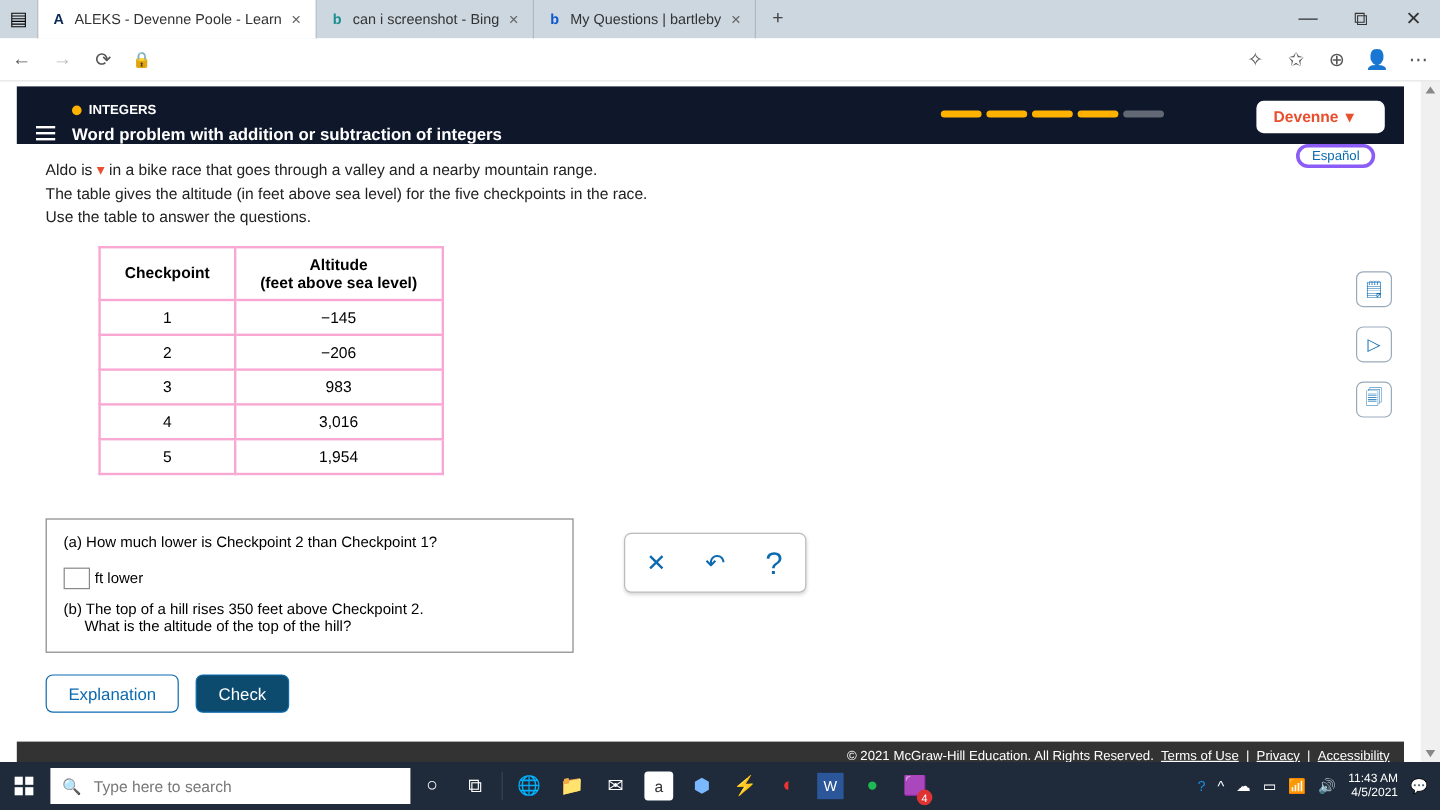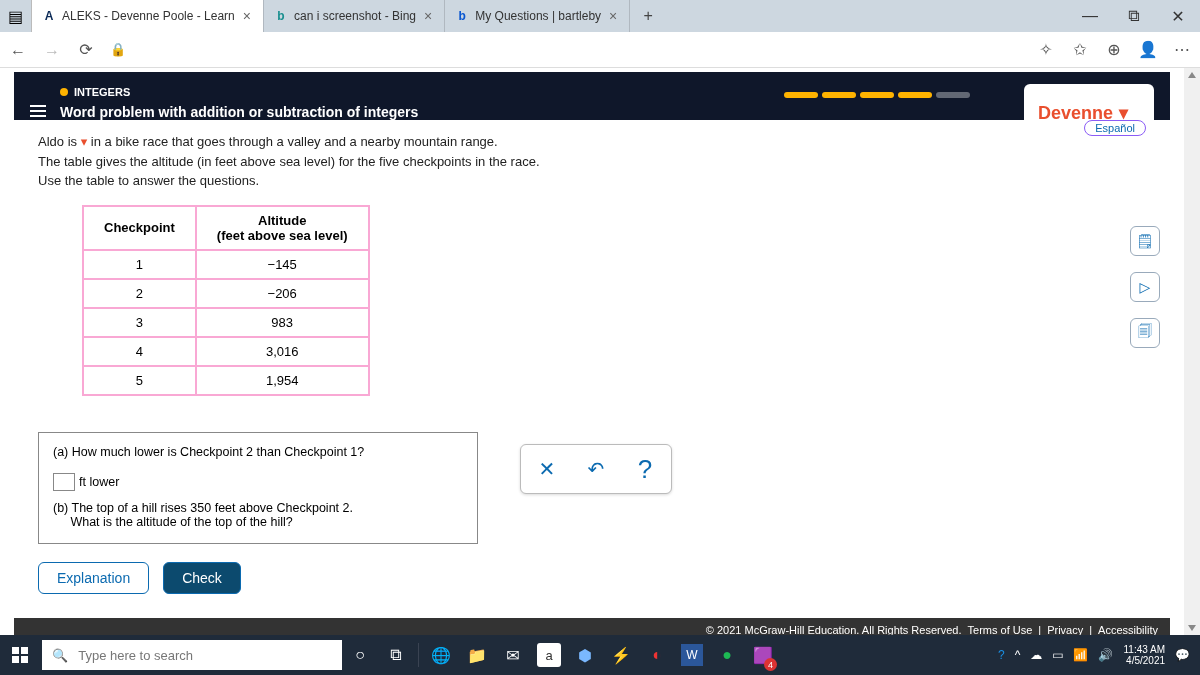--- a/index.html
+++ b/index.html
@@ -34,25 +34,25 @@
 .aleks-head { height:48px; background:#0f172a; display:flex; align-items:flex-end; padding:0 4px 0 16px; margin:4px 14px 0 14px; position:relative; }
 .hamb { margin-right:14px; color:#fff; cursor:pointer; }
 .hamb div { width:16px; height:2px; background:#fff; margin:3px 0; }
 .crumb { color:#fff; font-size:11px; font-weight:bold; display:flex; align-items:center; gap:6px; }
 .crumb .dot { width:8px; height:8px; border-radius:50%; background:#ffb300; }
 .subtitle { color:#fff; font-size:14px; font-weight:600; margin-top:4px; }
 .headcol { display:flex; flex-direction:column; gap:2px; }
 .progress { position:absolute; right:200px; top:20px; display:flex; gap:4px; }
 .progress span { width:34px; height:6px; background:#ffb300; border-radius:3px; display:block; }
 .progress span.empty { background:rgba(255,255,255,.35); }
-.userchip { position:absolute; right:16px; top:12px; background:#fff; color:#e94f2e; font-weight:bold; font-size:18px; padding:18px 26px 6px 14px; border-radius:6px; display:flex; align-items:center; gap:6px; cursor:pointer; }
+.userchip { position:absolute; right:16px; top:12px; background:#fff; color:#e94f2e; font-weight:bold; font-size:13px; padding:6px 26px 6px 14px; border-radius:6px; display:flex; align-items:center; gap:6px; cursor:pointer; }
 
 
 .panel { margin:0 14px; padding:12px 24px 10px 24px; position:relative; }
-.espanol { position:absolute; right:24px; top:0; font-size:11px; color:#0b6ab0; border:1px solid #8b5cf6; border-radius:12px; padding:1px 10px; cursor:pointer; }
+.espanol { position:absolute; right:24px; top:0; font-size:11px; color:#0b6ab0; border:3px solid #8b5cf6; border-radius:12px; padding:1px 10px; cursor:pointer; }
 .ptxt { font-size:13px; color:#222; line-height:1.5; }
 .name-sel { color:#e94f2e; font-size:13px; display:inline-flex; align-items:center; gap:2px; cursor:pointer; }
 
 table.alt { border-collapse:collapse; margin:14px 0 0 44px; }
 table.alt th, table.alt td { border:2px solid #f9a8d4; padding:6px 20px; font-size:13px; text-align:center; }
 table.alt th { font-weight:bold; }
 
 .qbox { border:1px solid #888; margin:36px 0 0 0; width:440px; padding:12px 14px 14px 14px; font-size:12.5px; position:relative; }
 .qbox .sub { margin-top:14px; display:flex; align-items:center; gap:4px; }
 .smallinput { width:22px; height:18px; border:1px solid #888; }

